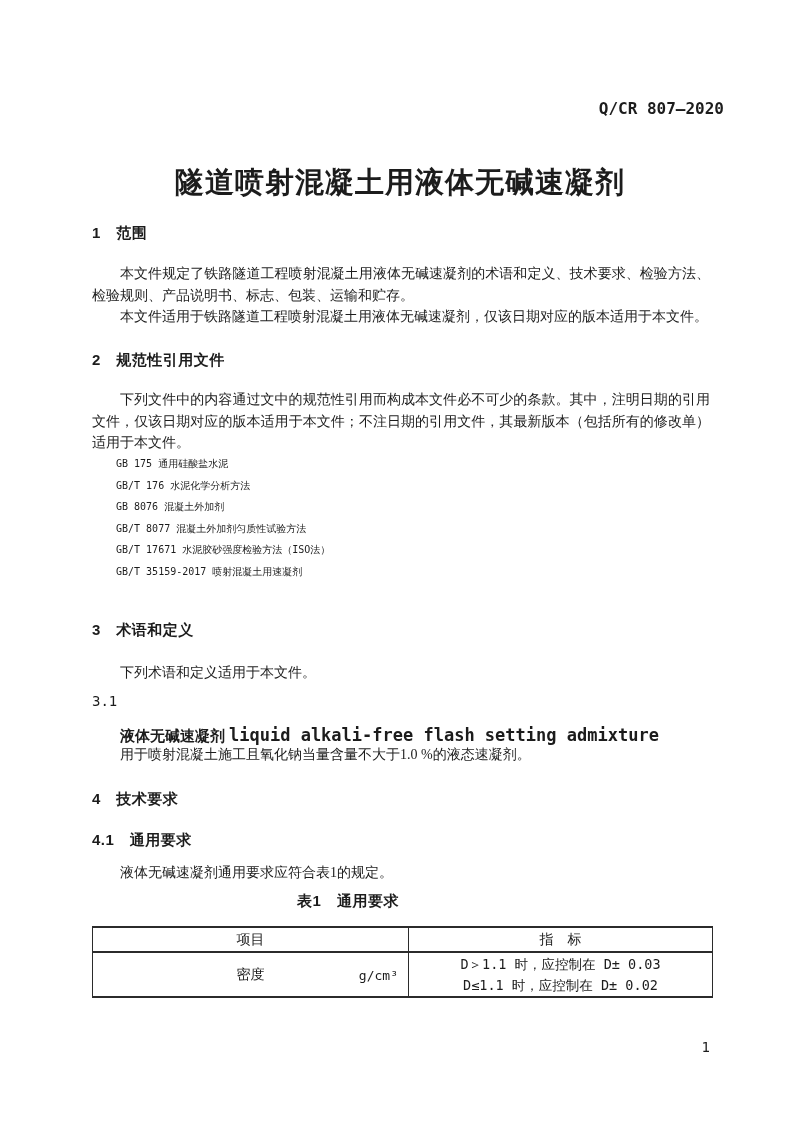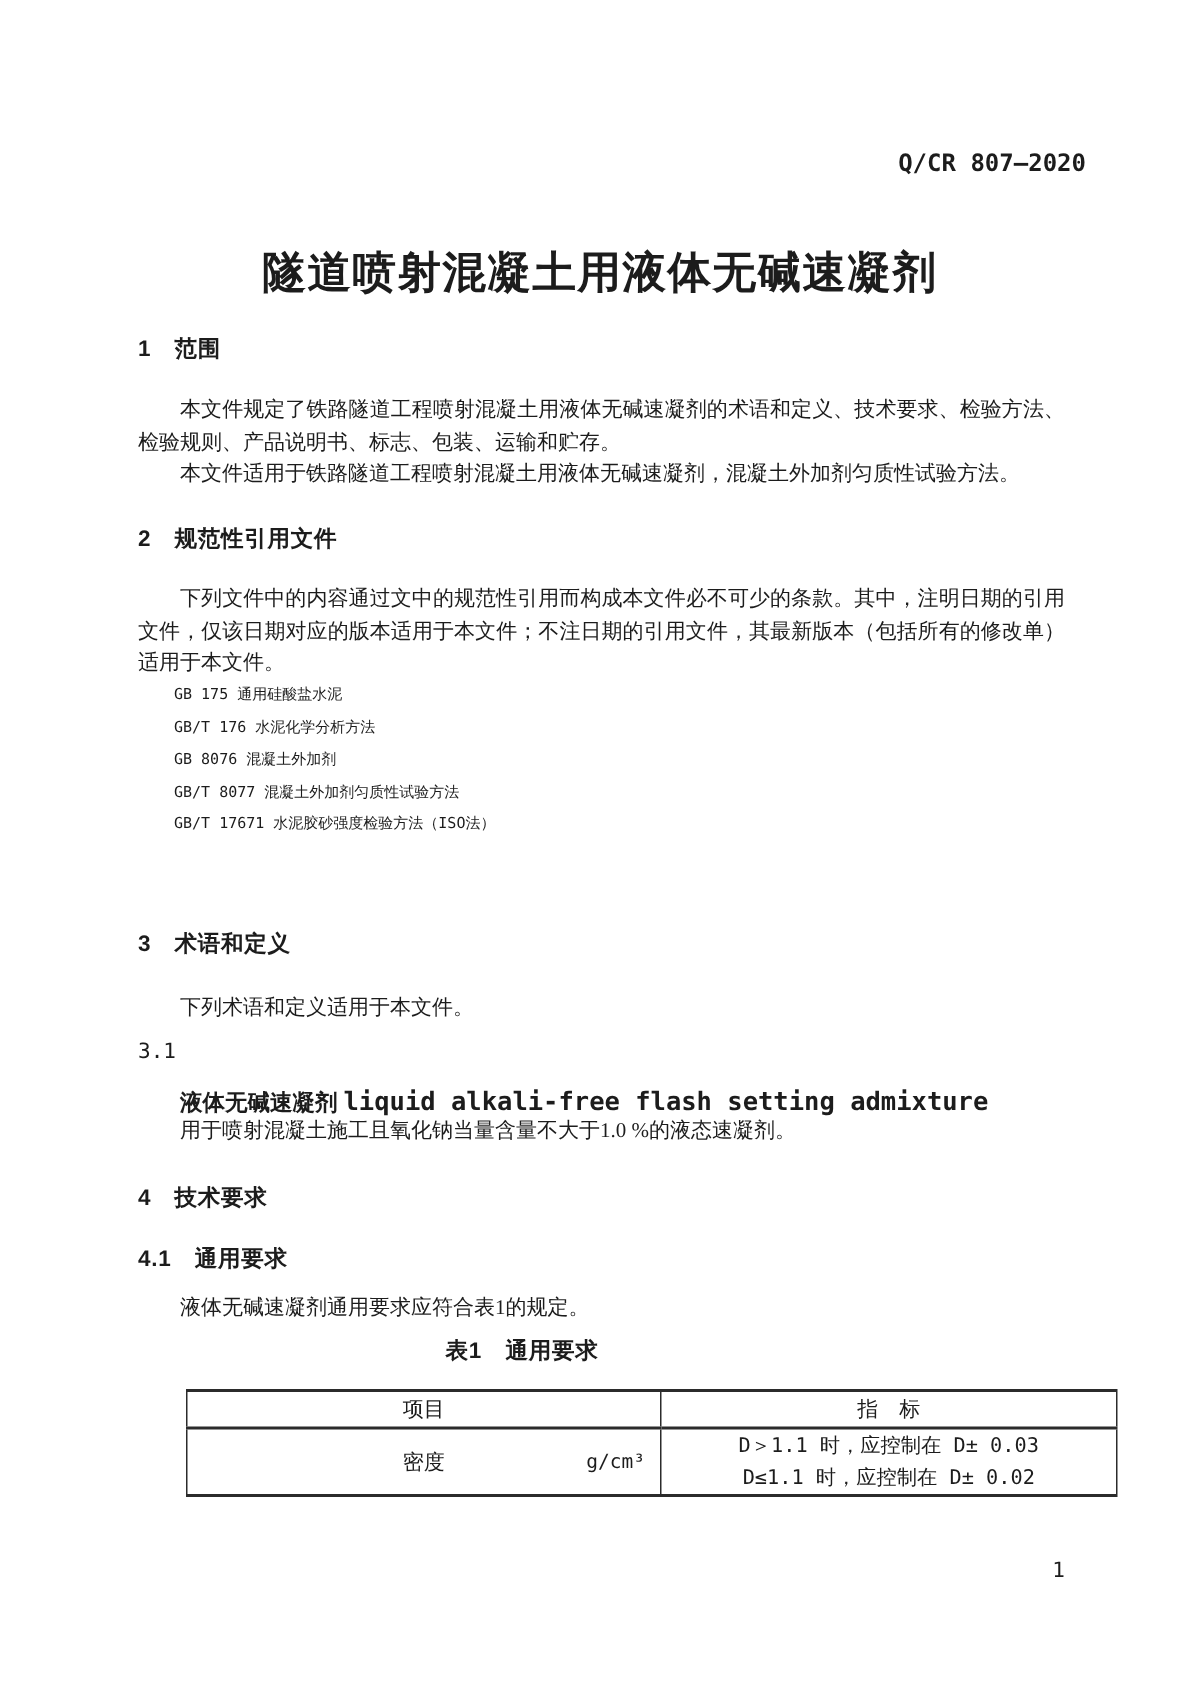--- a/index.html
+++ b/index.html
@@ -67,21 +67,20 @@
   }
   .table-wrap { top: 926px; left: 92px; width: 621px; }
   table.spec-table {
     width: 100%;
     border-collapse: collapse;
     border-top: 2px solid #2b2b2b;
     border-bottom: 2px solid #2b2b2b;
     border-left: 1px solid #2b2b2b;
     border-right: 1px solid #2b2b2b;
     font-size: 14px;
-    margin-left: 32px;
   }
   table.spec-table th {
     font-weight: normal;
     height: 25px;
     text-align: center;
     border-bottom: 2px solid #2b2b2b;
   }
   table.spec-table td { height: 45px; vertical-align: middle; }
   .col-item { width: 316px; border-right: 1px solid #2b2b2b; }
   .cell-item { position: relative; text-align: center; }
@@ -116,31 +115,32 @@
 </style>
 </head>
 <body>
 
 <div class="abs doc-number">Q/CR 807—2020</div>
 
 <div class="abs page-title">隧道喷射混凝土用液体无碱速凝剂</div>
 
 <div class="abs heading pos-h1">1　范围</div>
 <div class="abs body-text indent pos-p1">本文件规定了铁路隧道工程喷射混凝土用液体无碱速凝剂的术语和定义、技术要求、检验方法、检验规则、产品说明书、标志、包装、运输和贮存。</div>
-<div class="abs body-text indent pos-p2">本文件适用于铁路隧道工程喷射混凝土用液体无碱速凝剂，混凝土外加剂匀质性试验方法。</div>
+<div class="abs body-text indent pos-p2">本文件适用于铁路隧道工程喷射混凝土用液体无碱速凝剂，仅该日期对应的版本适用于本文件。</div>
 
 <div class="abs heading pos-h2">2　规范性引用文件</div>
 <div class="abs body-text indent pos-p3">下列文件中的内容通过文中的规范性引用而构成本文件必不可少的条款。其中，注明日期的引用文件，仅该日期对应的版本适用于本文件；不注日期的引用文件，其最新版本（包括所有的修改单）适用于本文件。</div>
 
 <div class="abs ref-list">
   <div class="ref-item">GB 175 通用硅酸盐水泥</div>
   <div class="ref-item">GB/T 176 水泥化学分析方法</div>
   <div class="ref-item">GB 8076 混凝土外加剂</div>
   <div class="ref-item">GB/T 8077 混凝土外加剂匀质性试验方法</div>
   <div class="ref-item">GB/T 17671 水泥胶砂强度检验方法（ISO法）</div>
+  <div class="ref-item">GB/T 35159-2017 喷射混凝土用速凝剂</div>
 </div>
 
 <div class="abs heading pos-h3">3　术语和定义</div>
 <div class="abs body-text indent pos-p4">下列术语和定义适用于本文件。</div>
 <div class="abs clause-no">3.1</div>
 <div class="abs term-line">
   <span class="term-cn">液体无碱速凝剂</span>
   <span class="term-en">liquid alkali-free flash setting admixture</span>
 </div>
 <div class="abs definition">用于喷射混凝土施工且氧化钠当量含量不大于1.0 %的液态速凝剂。</div>

